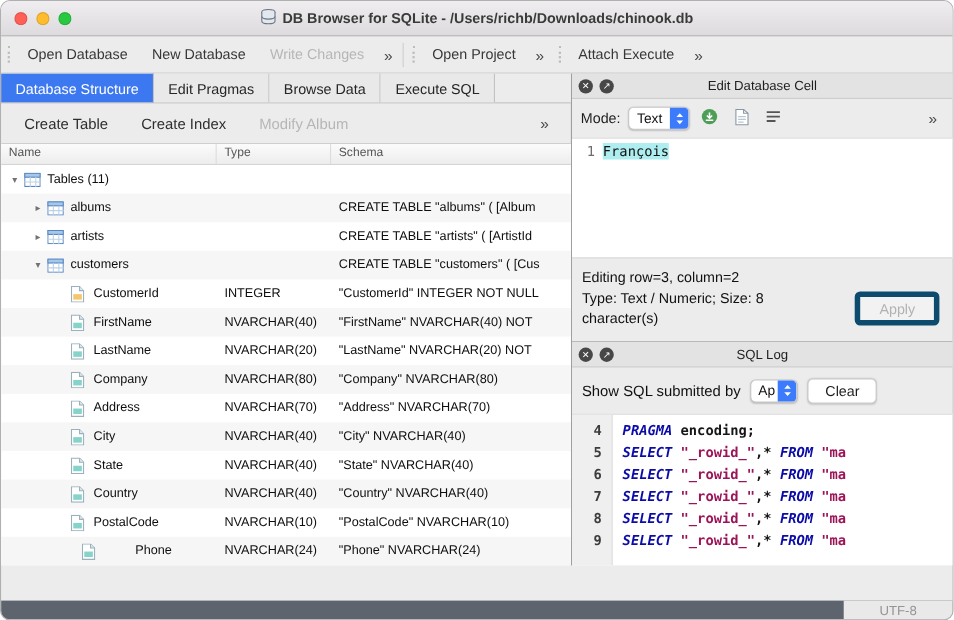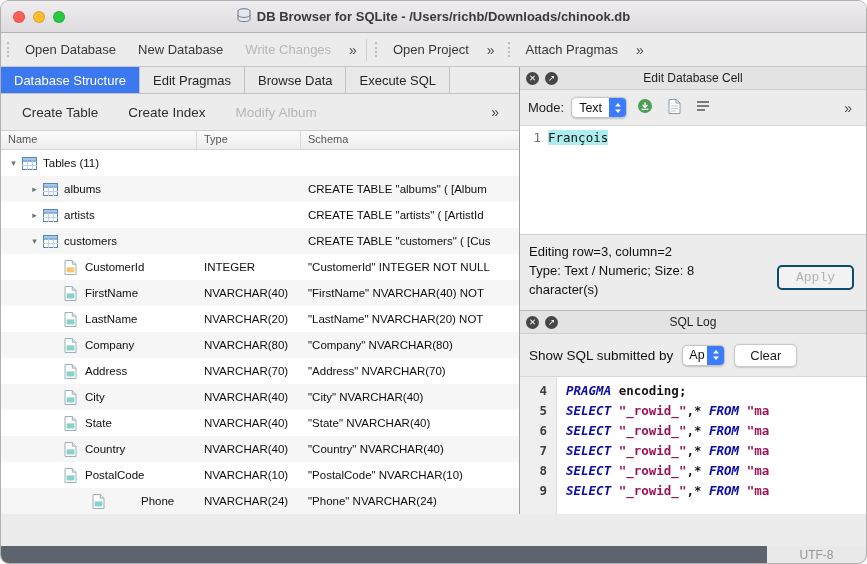--- a/index.html
+++ b/index.html
@@ -86,22 +86,22 @@
   .cell-editor { height:110px; flex:none; background:#fff; border-top:1px solid #d6d6d6;
                  border-bottom:1px solid #cfcfcf; display:flex;
                  font-family:"DejaVu Sans Mono", monospace; font-size:12.5px; color:#111; }
   .gutter1 { width:28px; flex:none; text-align:right; padding:4px 7px 0 0; color:#6e6e6e; }
   .editor-line { padding-top:4px; }
   .hl { background:#aeeef0; }
 
   .cell-info { height:76px; flex:none; position:relative; padding:7px 9px; font-size:13px;
                color:#111; border-bottom:1px solid #b9b9b9; }
   .cell-info .line { line-height:19px; }
-  .apply-btn { position:absolute; right:12px; top:30px; background:#f2f2f2; border:2px solid #0c4a6e;
-               border-radius:5px; padding:3px 17px; font-size:13px; color:#b2b2b2;font-family:Liberation Mono, monospace; }
+  .apply-btn { position:absolute; right:12px; top:30px; background:#f2f2f2; border:5px solid #0c4a6e;
+               border-radius:5px; padding:3px 17px; font-size:13px; color:#b2b2b2; }
 
   .log-controls { height:42px; flex:none; display:flex; align-items:center; gap:9px; padding:0 9px;
                   font-size:13.5px; color:#101010; }
   .clear-btn { background:#fff; border:1px solid #c9c9c9; border-radius:5px; padding:3px 15px;
                font-size:13px; color:#1c1c1c; box-shadow:0 .5px 1.5px rgba(0,0,0,.15); }
 
   .log-area { flex:1; min-height:0; background:#fff; border-top:1px solid #d6d6d6;
               position:relative; overflow:hidden; font-family:"DejaVu Sans Mono", monospace;
               font-size:12.5px; padding-top:4px; }
   .log-area::before { content:""; position:absolute; left:0; top:0; bottom:0; width:36px;
@@ -143,21 +143,21 @@
     <span class="dots"></span>
     <span class="tb-btn">Open Database</span>
     <span class="tb-btn">New Database</span>
     <span class="tb-btn disabled">Write Changes</span>
     <span class="chev">»</span>
     <span class="vsep"></span>
     <span class="dots"></span>
     <span class="tb-btn">Open Project</span>
     <span class="chev">»</span>
     <span class="dots"></span>
-    <span class="tb-btn">Attach Pragmas</span>
+    <span class="tb-btn">Attach Execute</span>
     <span class="chev">»</span>
   </div>
 
   <div class="main">
 
     <div class="left">
       <div class="tabbar">
         <div class="tab active">
             <span>Database Structure</span>
           </div>
@@ -375,21 +375,21 @@
                     <path d="M8.3 .5v3.7H12" fill="#dfe9ef" stroke="#9ab0bc"></path>
                     <rect x="2.6" y="7.4" width="7.8" height="5" fill="#85d3c9"></rect>
                   </svg>
                 </span>
                 <span class="tree-label">PostalCode</span>
               </div>
               <div class="cell type">NVARCHAR(10)</div>
               <div class="cell schema">"PostalCode" NVARCHAR(10)</div>
             </div>
             <div class="tree-row alt">
-              <div class="cell name" style="padding-left: 46px; gap: 28px;">
+              <div class="cell name" style="padding-left: 28px; gap: 28px;">
                 <span class="expander"></span>
                 <span class="tree-icon">
                   <svg width="13" height="15" viewBox="0 0 13 15">
                     <path d="M1 .5h7.3L12 4.2v10.3H1z" fill="#fff" stroke="#9ab0bc"></path>
                     <path d="M8.3 .5v3.7H12" fill="#dfe9ef" stroke="#9ab0bc"></path>
                     <rect x="2.6" y="7.4" width="7.8" height="5" fill="#85d3c9"></rect>
                   </svg>
                 </span>
                 <span class="tree-label">Phone</span>
               </div>

